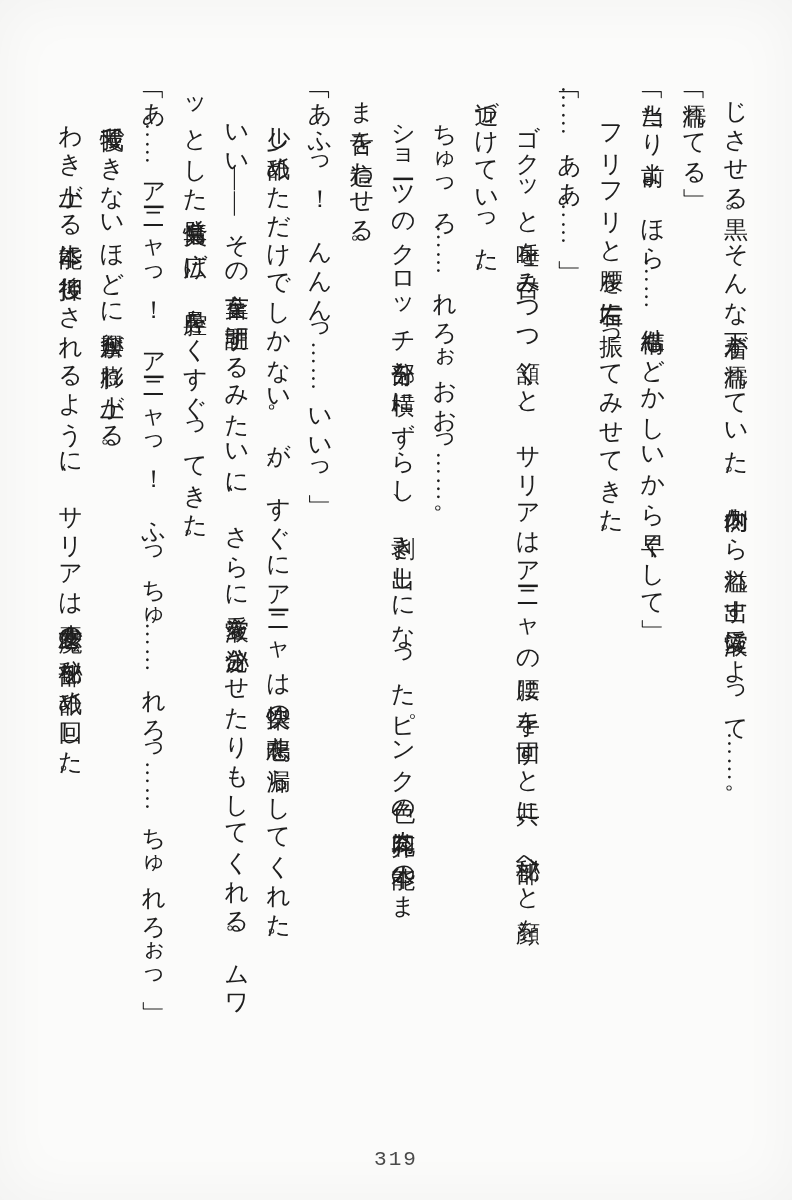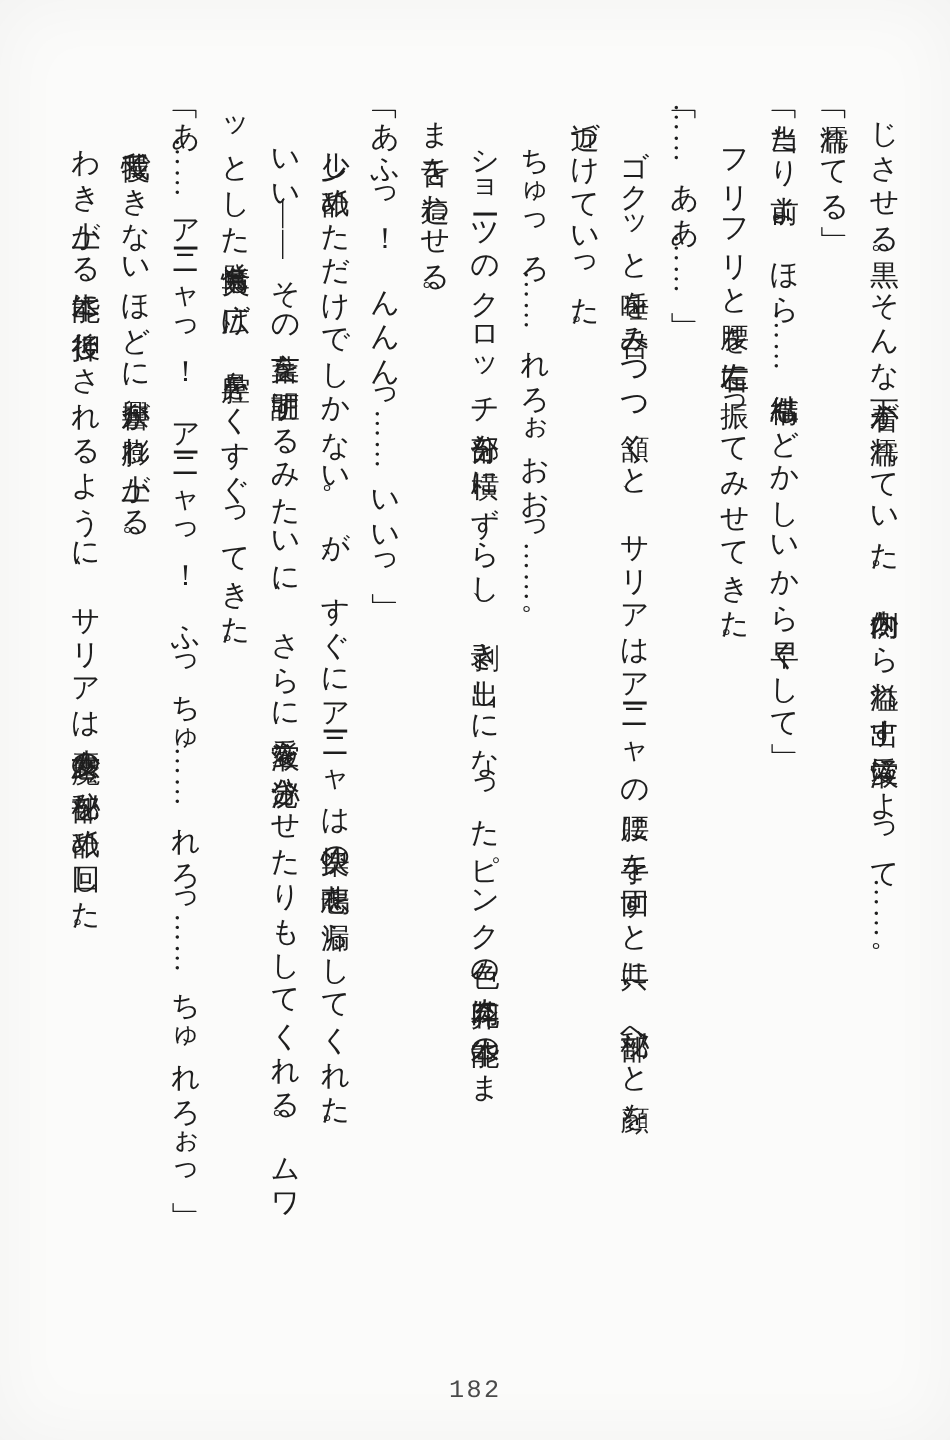--- a/index.html
+++ b/index.html
@@ -74,14 +74,14 @@
       <p class="line indent">ショーツのクロッチ部分を横にずらし、剥き出しになったピンク色の肉花弁に本能のま</p>
       <p class="line">ま舌を這わせる。</p>
       <p class="line">「あふっ！　んんんっ……いいっ」</p>
       <p class="line indent">少し舐めただけでしかない。が、すぐにアーニャは快楽の悲鳴を漏らしてくれた。</p>
       <p class="line indent">いい――その言葉を証明するみたいに、さらに愛液を分泌させたりもしてくれる。ムワ</p>
       <p class="line">ッとした発情臭も広げ、鼻腔をくすぐってきた。</p>
       <p class="line">「あ……アーニャっ！　アーニャっ！　ふっちゅ……れろっ……ちゅれろぉっ」</p>
       <p class="line indent">我慢できないほどに興奮が膨れ上がる。</p>
       <p class="line indent">わき上がる本能に後押しされるように、サリアは少女悪魔の秘部を舐め回した。</p>
     </main>
-  <footer class="page-number">182</footer>
+  <footer class="page-number">319</footer>
 </div>
 
 </body></html>

